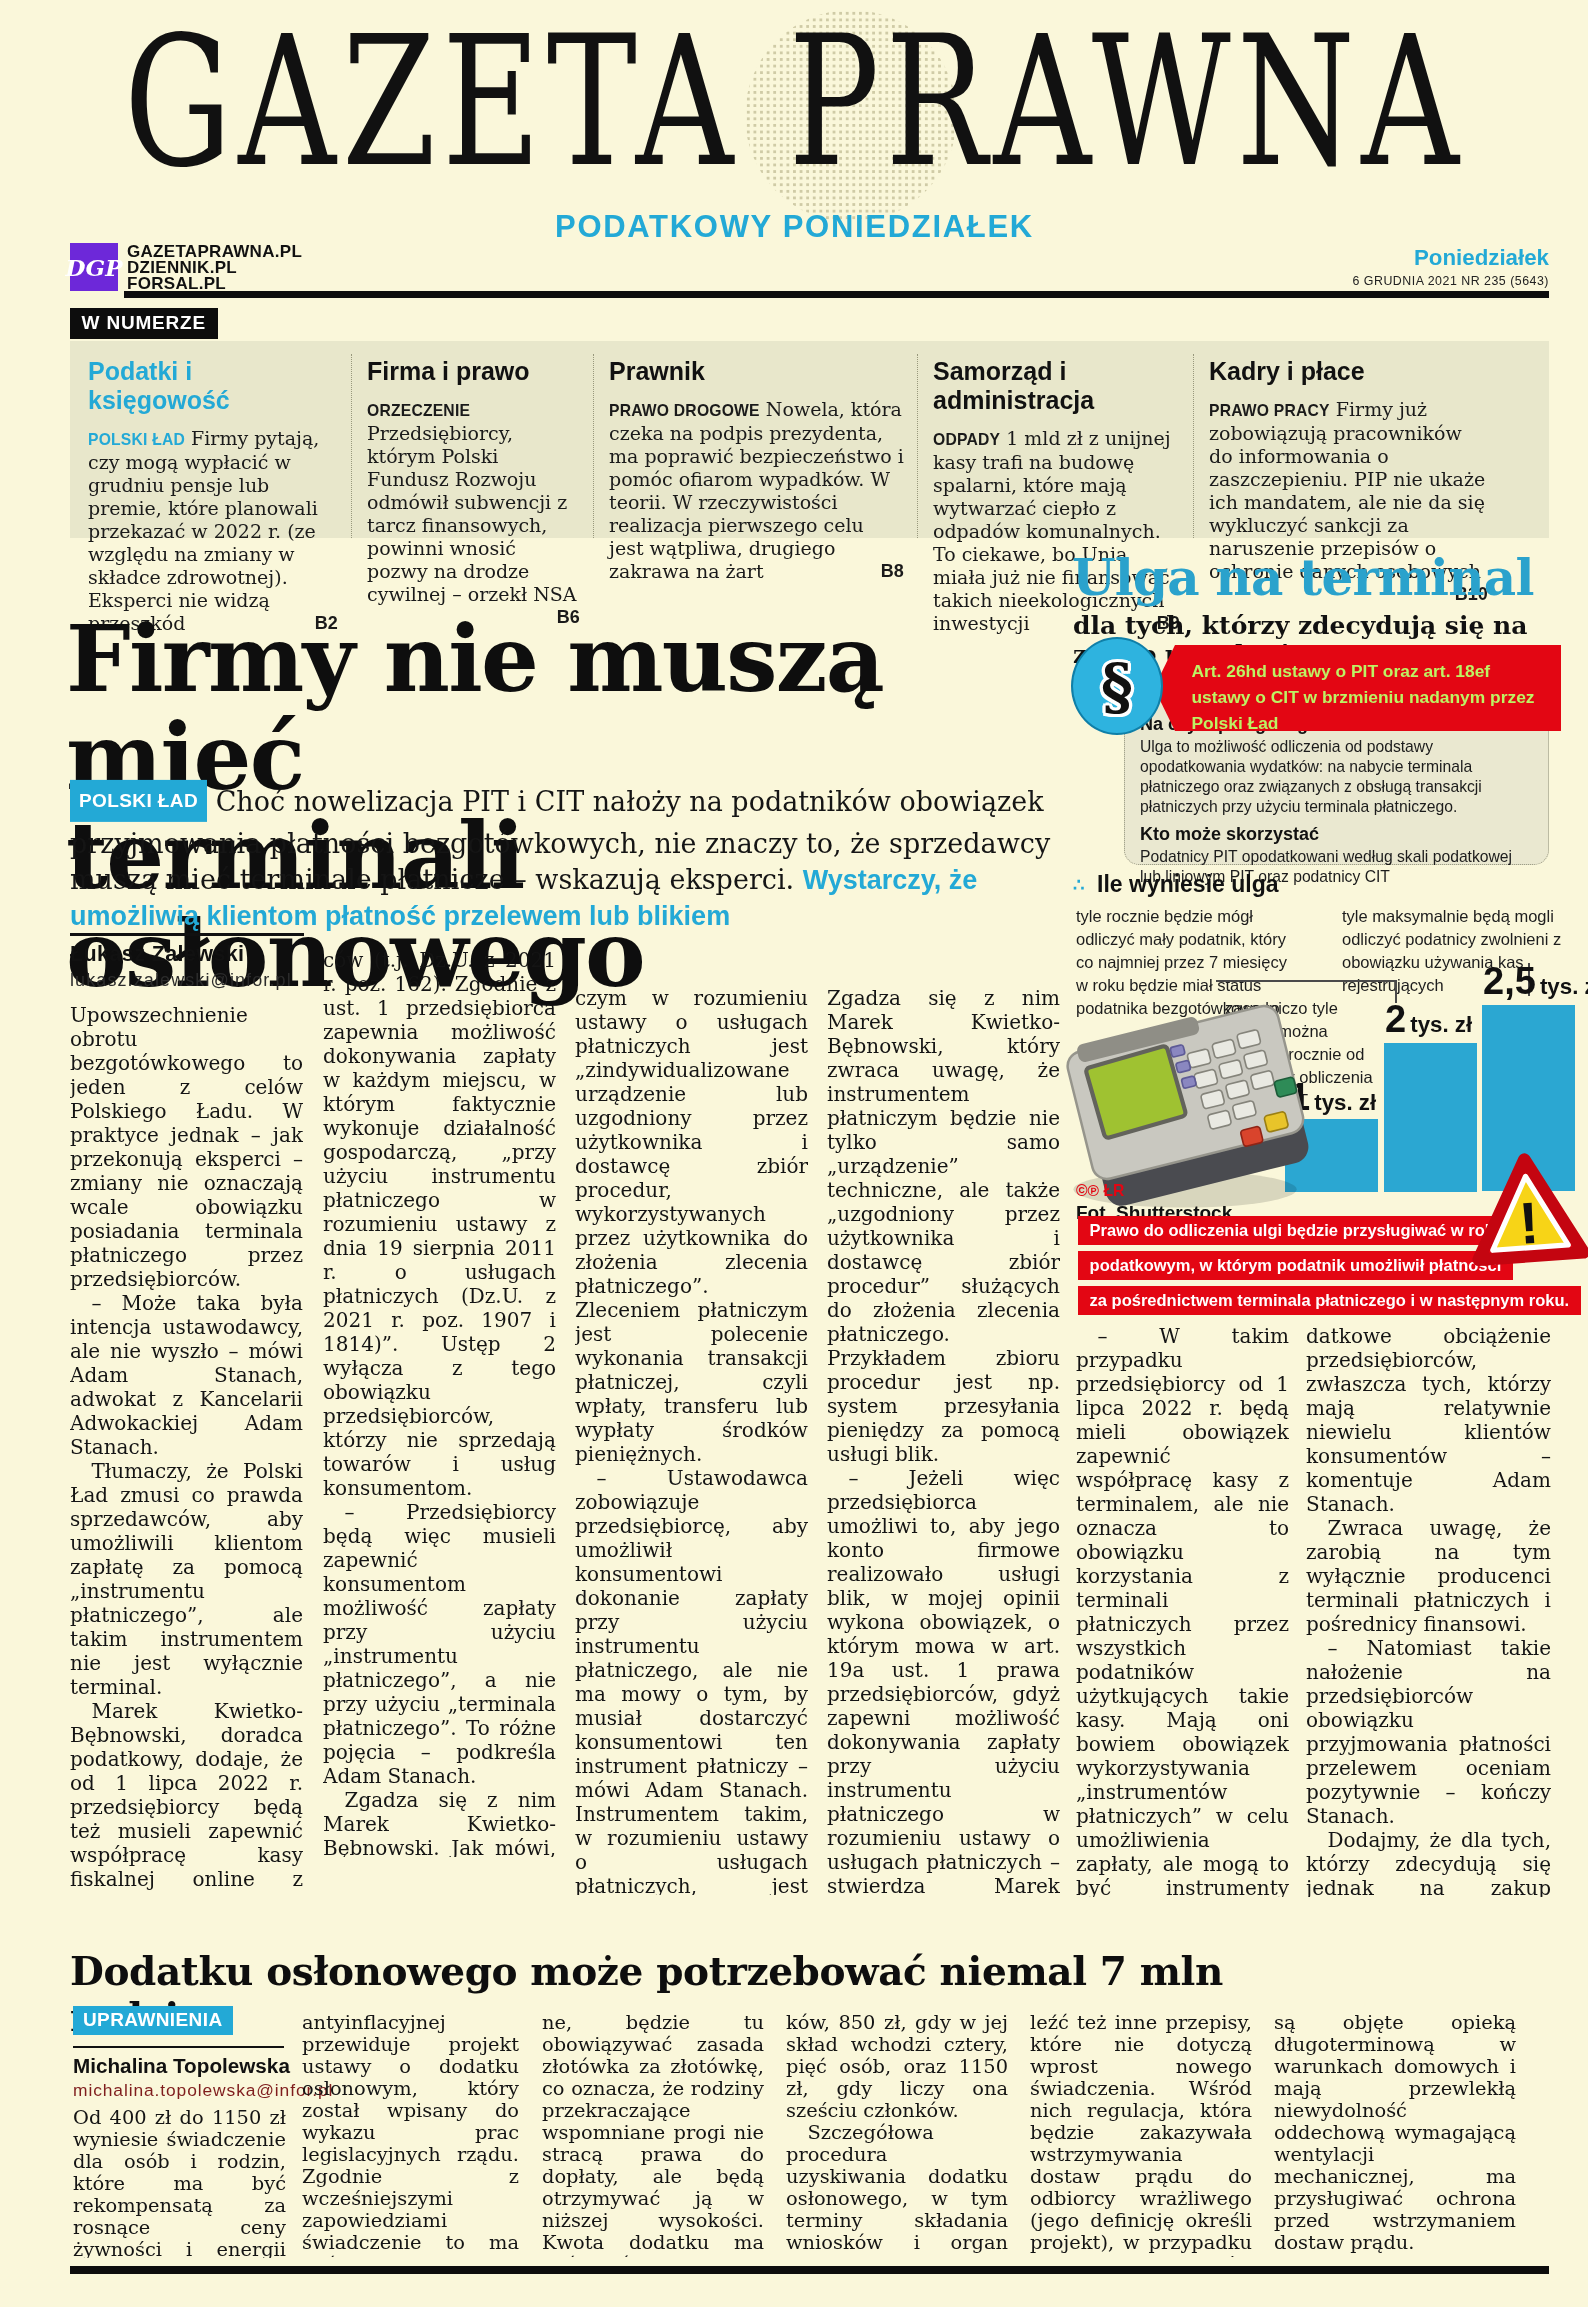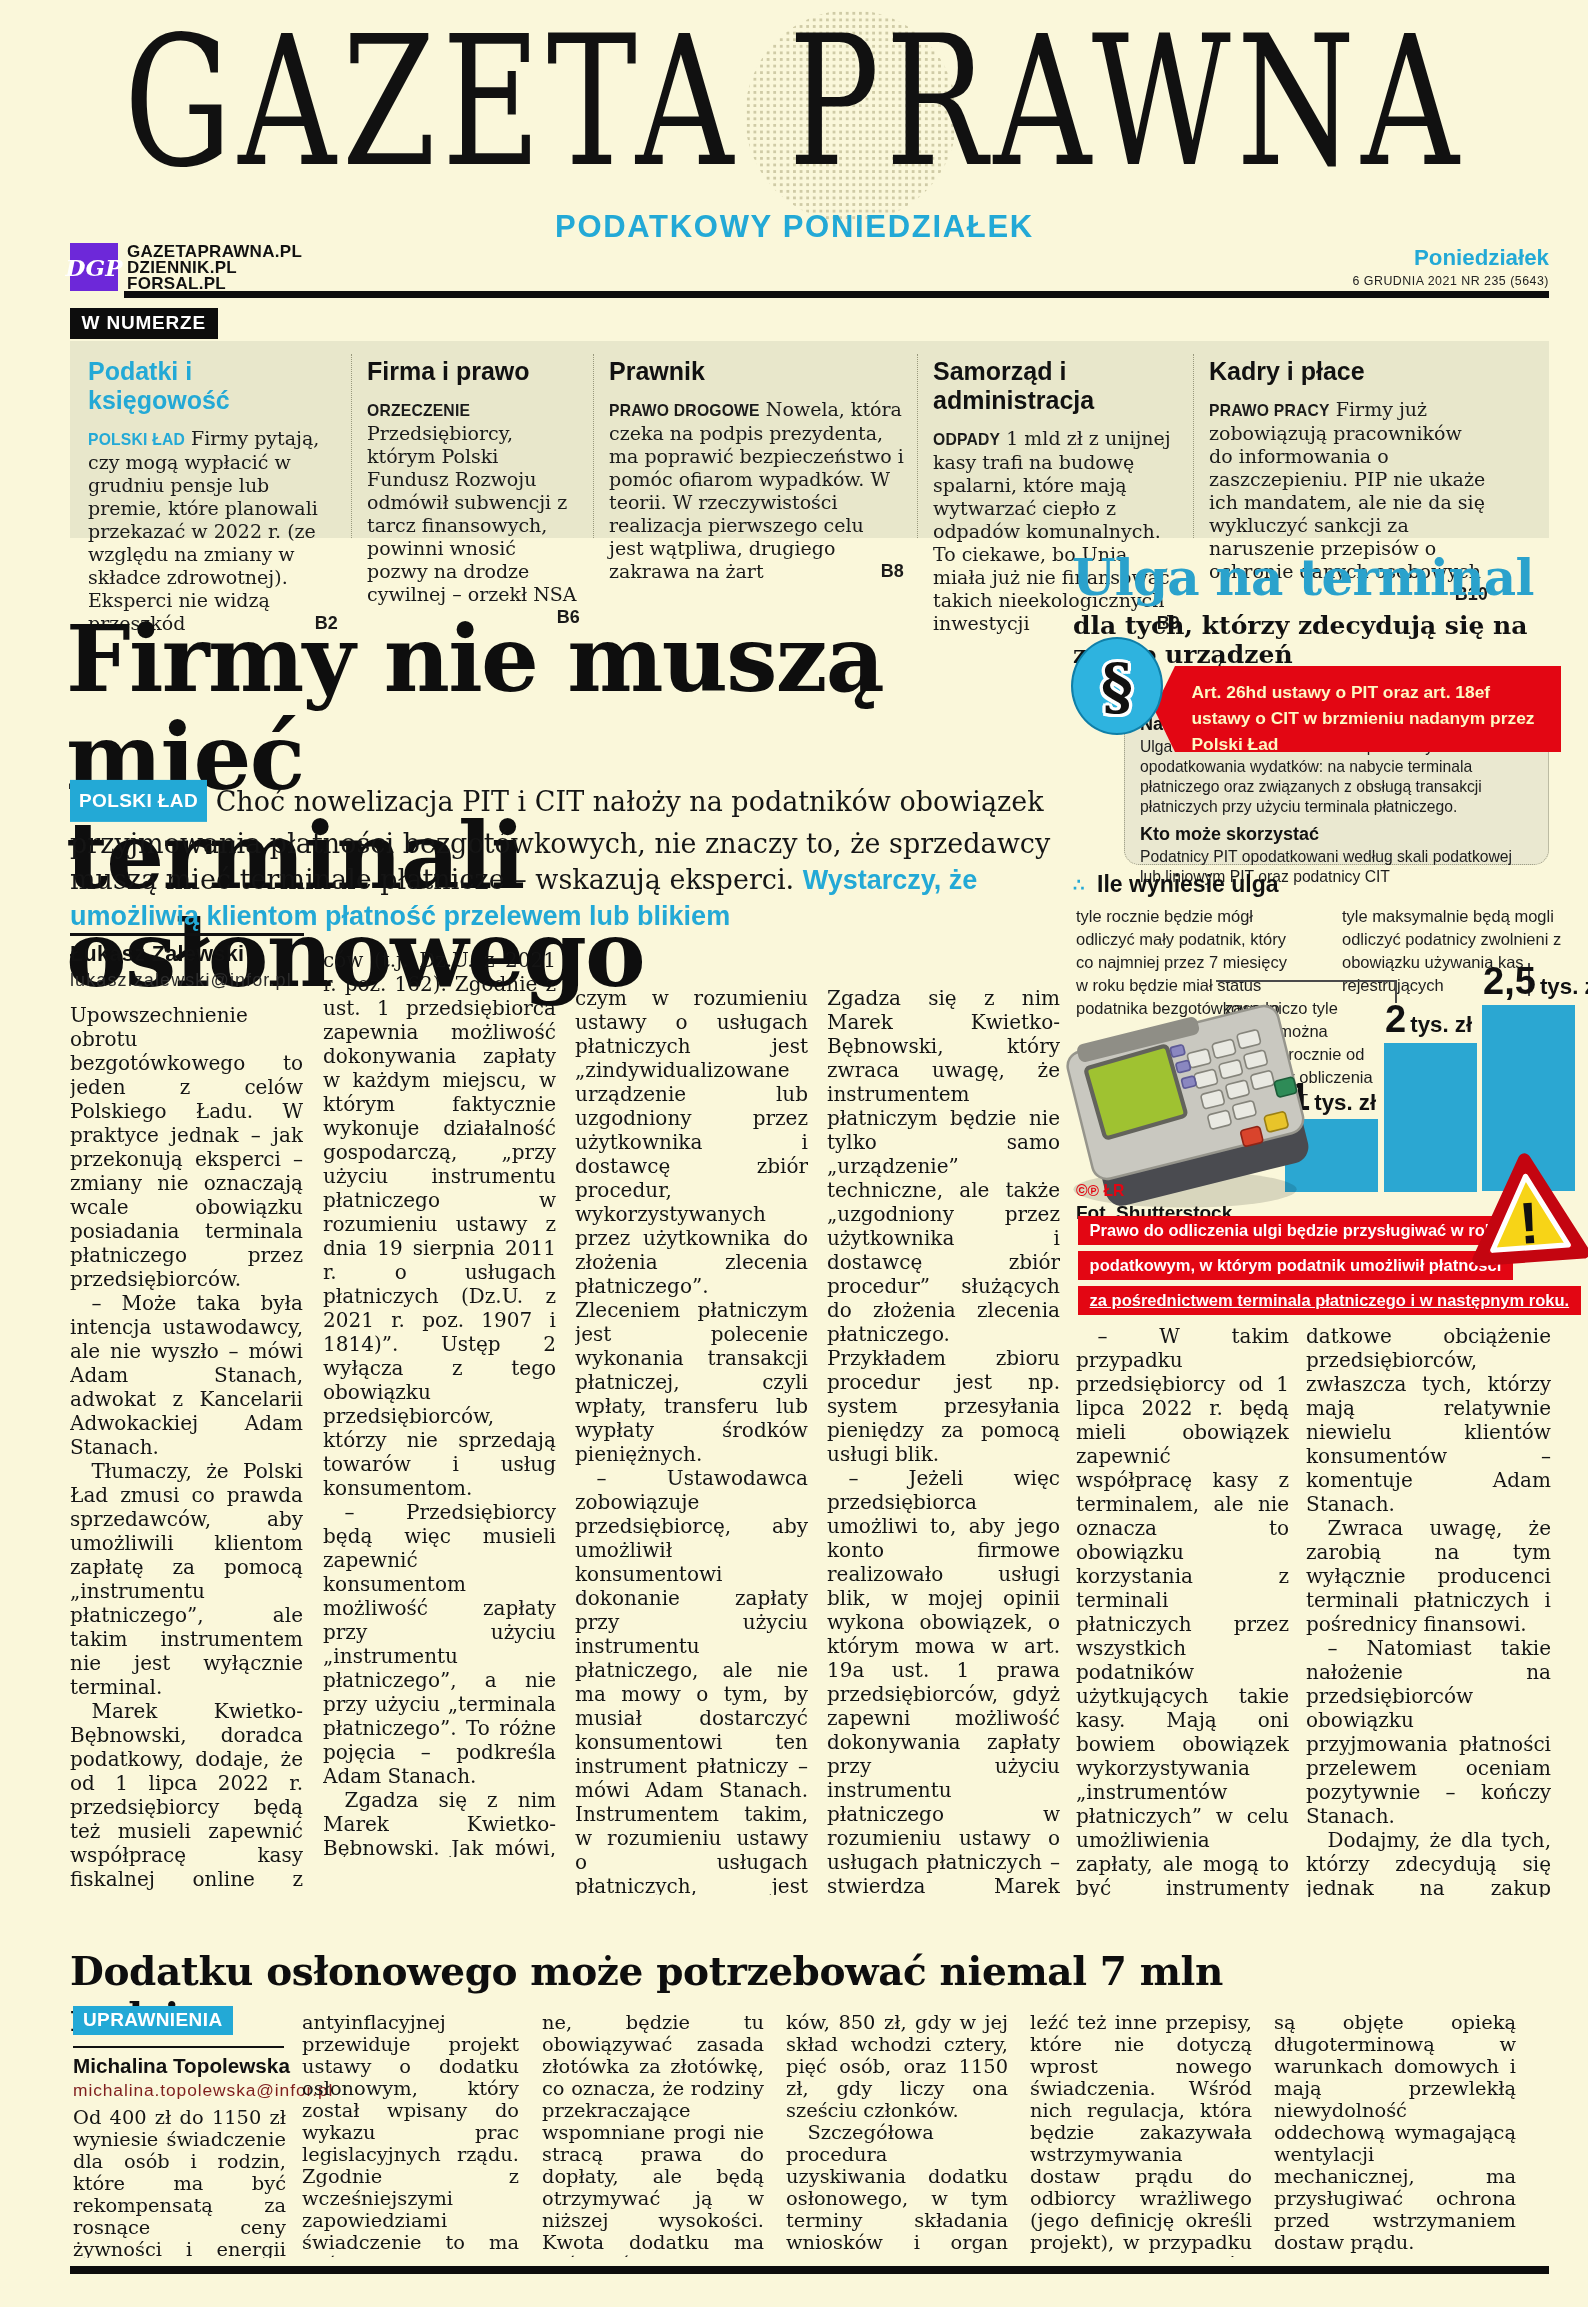--- a/index.html
+++ b/index.html
@@ -62,23 +62,23 @@
   #mcol5{left:1076px;top:1324px;width:213px;height:573px;}
   #mcol6{left:1306px;top:1324px;width:245px;height:573px;}
 
   
   #info-title{position:absolute;left:1072px;top:548px;font-size:50px;font-weight:bold;color:#2AA2CC;letter-spacing:-0.8px;}
   #info-sub{position:absolute;left:1073px;top:611px;font-size:25px;font-weight:bold;color:#111;}
   #law-icon{position:absolute;left:1071px;top:637px;width:88px;height:94px;background:#2EB3DF;
             border:2.5px solid #0F7FA8;border-radius:50%;z-index:3;display:flex;align-items:center;justify-content:center;}
   #law-icon span{font-size:61px;font-weight:bold;color:#111;
      text-shadow:-3.3px 0 0 #fff,3.3px 0 0 #fff,0 -3.3px 0 #fff,0 3.3px 0 #fff,-2.5px -2.5px 0 #fff,2.5px 2.5px 0 #fff,-2.5px 2.5px 0 #fff,2.5px -2.5px 0 #fff;}
-  #law-ribbon{position:absolute;left:1175px;top:645px;width:386px;height:86px;background:#E30613;color:#fef9c3;
+  #law-ribbon{position:absolute;left:1175px;top:645px;width:386px;height:86px;background:#E30613;color:#bef264;
               font-family:"Liberation Sans",sans-serif;font-weight:bold;font-size:17.4px;line-height:26px;
-              padding:13.2px 11.6px 0 16.5px;box-sizing:border-box;z-index:2;margin-top:21px;}
+              padding:13.2px 11.6px 0 16.5px;box-sizing:border-box;z-index:2;}
   #law-ribbon::before{content:"";position:absolute;left:-21.5px;top:0;width:0;height:0;
               border-top:43px solid transparent;border-bottom:43px solid transparent;border-right:21.5px solid #E30613;}
   #info-box{position:absolute;left:1124px;top:700px;width:425px;height:165px;background:#EAE8D0;
             border:1.7px dotted #8d8d76;border-radius:15px;padding:11.6px 15px;box-sizing:border-box;}
   .ib-t{font-family:"Liberation Sans",sans-serif;font-weight:bold;font-size:18px;line-height:22.3px;color:#111;}
   .ib-p{font-family:"Liberation Sans",sans-serif;font-size:15.7px;line-height:20px;margin:1.7px 0 6.6px;color:#1c1c1c;}
   #chart-dots{position:absolute;left:1073px;top:874px;color:#23A9D6;font-size:18px;font-weight:bold;
               font-family:"Liberation Sans",sans-serif;}
   #chart-head{position:absolute;left:1097px;top:871px;font-family:"Liberation Sans",sans-serif;
               font-weight:bold;font-size:23px;color:#111;}
@@ -103,21 +103,21 @@
   #bl3{left:1483px;top:960px;}
   #terminal{position:absolute;left:1061px;top:1003px;width:258px;height:209px;}
   #credit-sign{position:absolute;left:1076px;top:1182px;font-family:"Liberation Sans",sans-serif;
                font-weight:bold;font-size:15.7px;color:#E30613;}
   #credit{position:absolute;left:1076px;top:1202px;font-family:"Liberation Sans",sans-serif;
           font-weight:bold;font-size:19px;color:#111;}
   .warn{position:absolute;left:1078px;background:#E30613;color:#fff;font-family:"Liberation Sans",sans-serif;
         font-weight:bold;font-size:16.5px;line-height:29px;height:29px;padding:0 11.6px;white-space:nowrap;}
   #warn1{top:1216px;}
   #warn2{top:1251px;}
-  #warn3{top:1286px;text-decoration:underline;}
+  #warn3{top:1286px;}
   #warn-tri{position:absolute;left:1465px;top:1149px;width:126px;height:126px;z-index:4;transform:rotate(-4deg);}
 
   
   #b-headline{position:absolute;left:70px;top:1916px;width:1241px;font-size:39px;font-weight:600;
               letter-spacing:-0.4px;color:#0e0e0e;}
   #b-kicker{position:absolute;left:73px;top:2006px;background:#23A9D6;color:#fff;
             font-family:"Liberation Sans",sans-serif;font-weight:bold;font-size:19px;letter-spacing:0.4px;
             padding:3.3px 10px 4.1px;}
   #b-rule{position:absolute;left:73px;top:2046px;width:211px;height:1.7px;background:#111;}
   #b-author{position:absolute;left:73px;top:2054px;font-family:"Liberation Sans",sans-serif;font-weight:bold;

